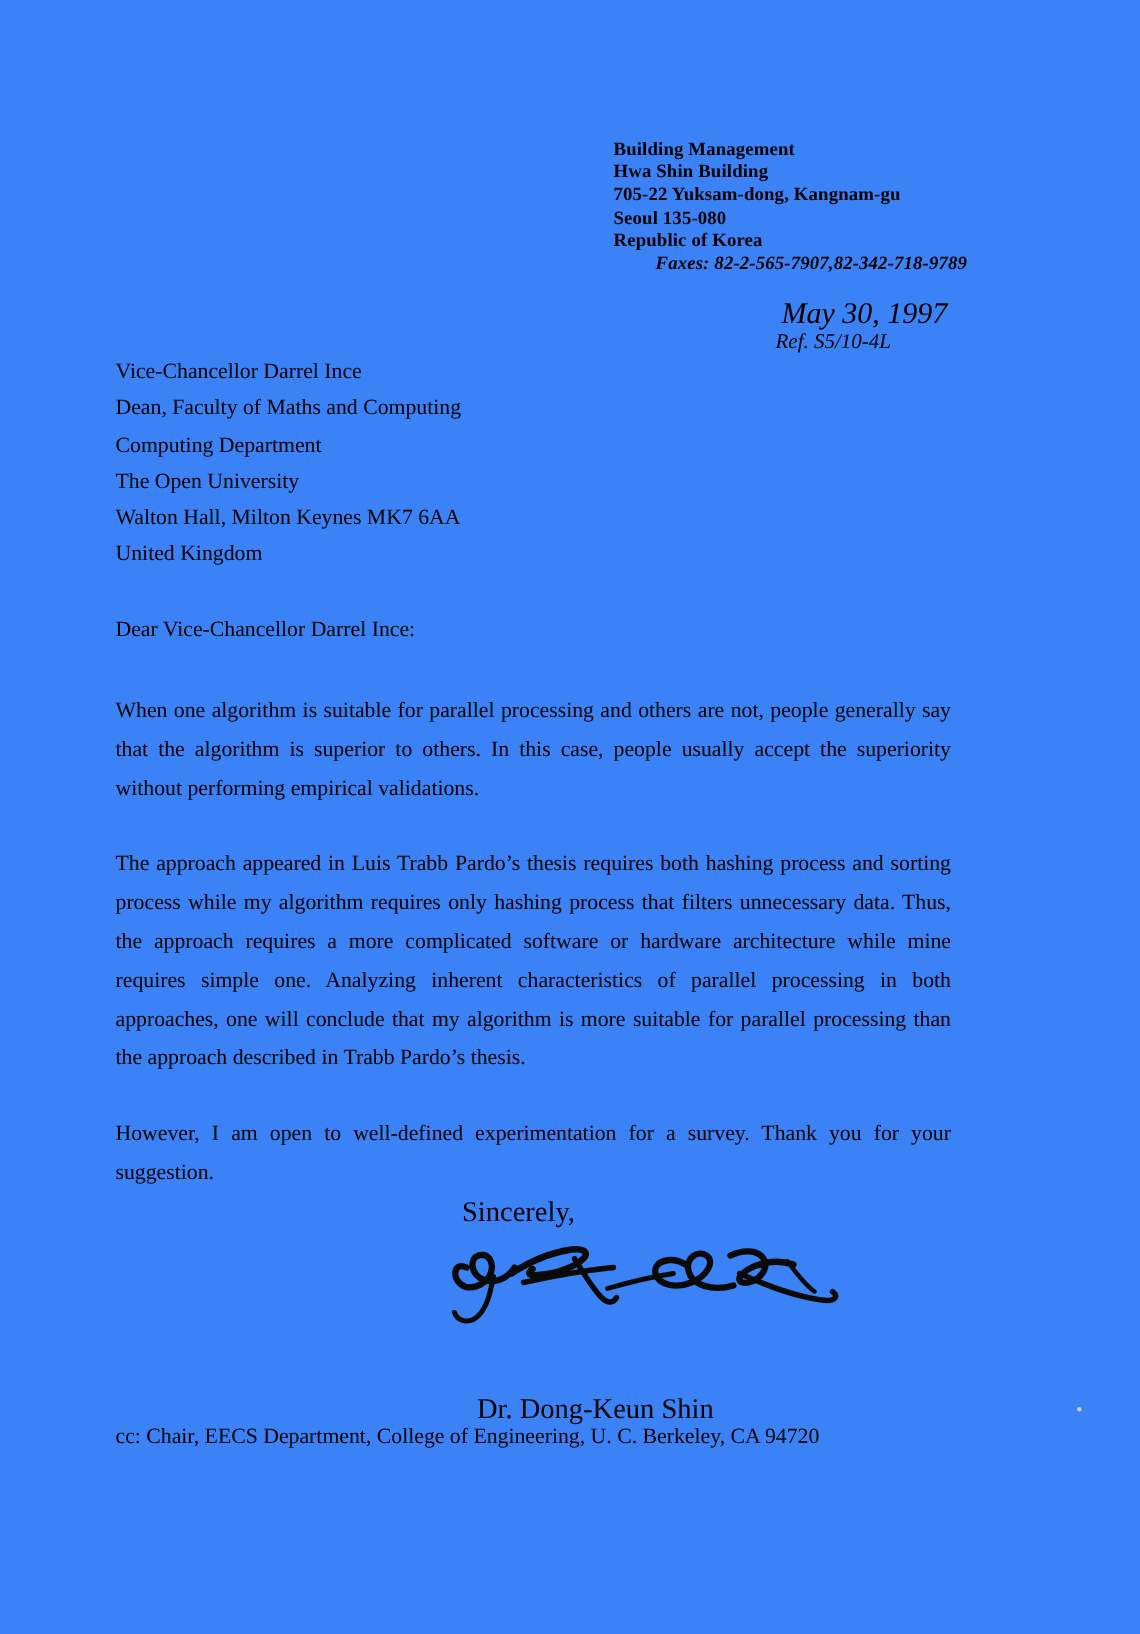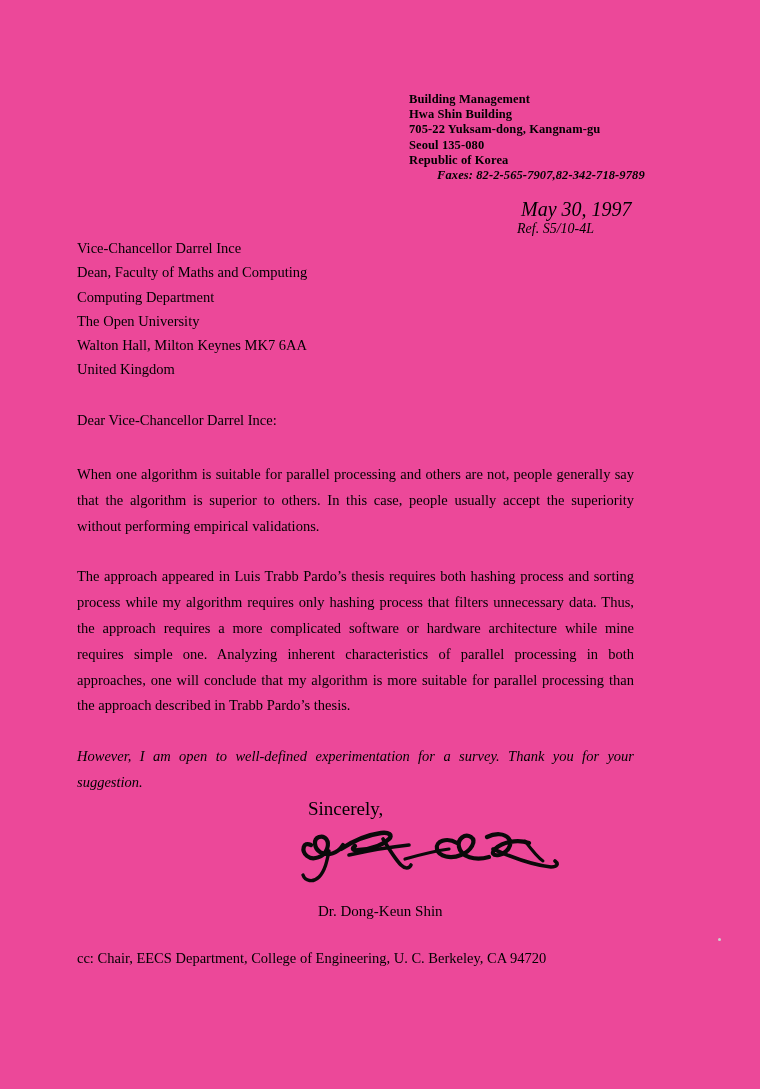--- a/index.html
+++ b/index.html
@@ -13,21 +13,21 @@
     position: relative;
     font-family: "Liberation Serif", serif;
     color: #000000;
     overflow: hidden;
   }
   .page {
     position: absolute;
     left: 0; top: 0;
     width: 760px;
     height: 1089px;
-    background: #ec4899;
+    background: #3b82f6;
   }
   
   .sender {
     position: absolute;
     left: 409px;
     top: 92px;
     font-weight: bold;
     font-size: 12.5px;
     line-height: 15.2px;
     letter-spacing: 0.1px;
@@ -79,41 +79,41 @@
     top: 462px;
     width: 557px;
   }
   .para {
     font-size: 14.5px;
     line-height: 25.8px;
     text-align: justify;
     text-justify: inter-word;
     margin: 0 0 25px 0;
   }
-  .para:last-child { margin-bottom: 12px; font-style: italic; }
+  .para:last-child { margin-bottom: 12px; }
   
   .closing {
     position: absolute;
     left: 308px;
     top: 798px;
     font-size: 19px;
     white-space: nowrap;
   }
   .signature {
     position: absolute;
     left: 297px;
     top: 815px;
     width: 270px;
     height: 80px;
   }
   .signer {
     position: absolute;
     left: 318px;
-    top: 903px;
-    font-size: 15px;
+    top: 929px;
+    font-size: 19px;
     white-space: nowrap;
   }
   
   .cc-line {
     position: absolute;
     left: 77px;
     top: 950px;
     font-size: 14.5px;
     white-space: nowrap;
   }

